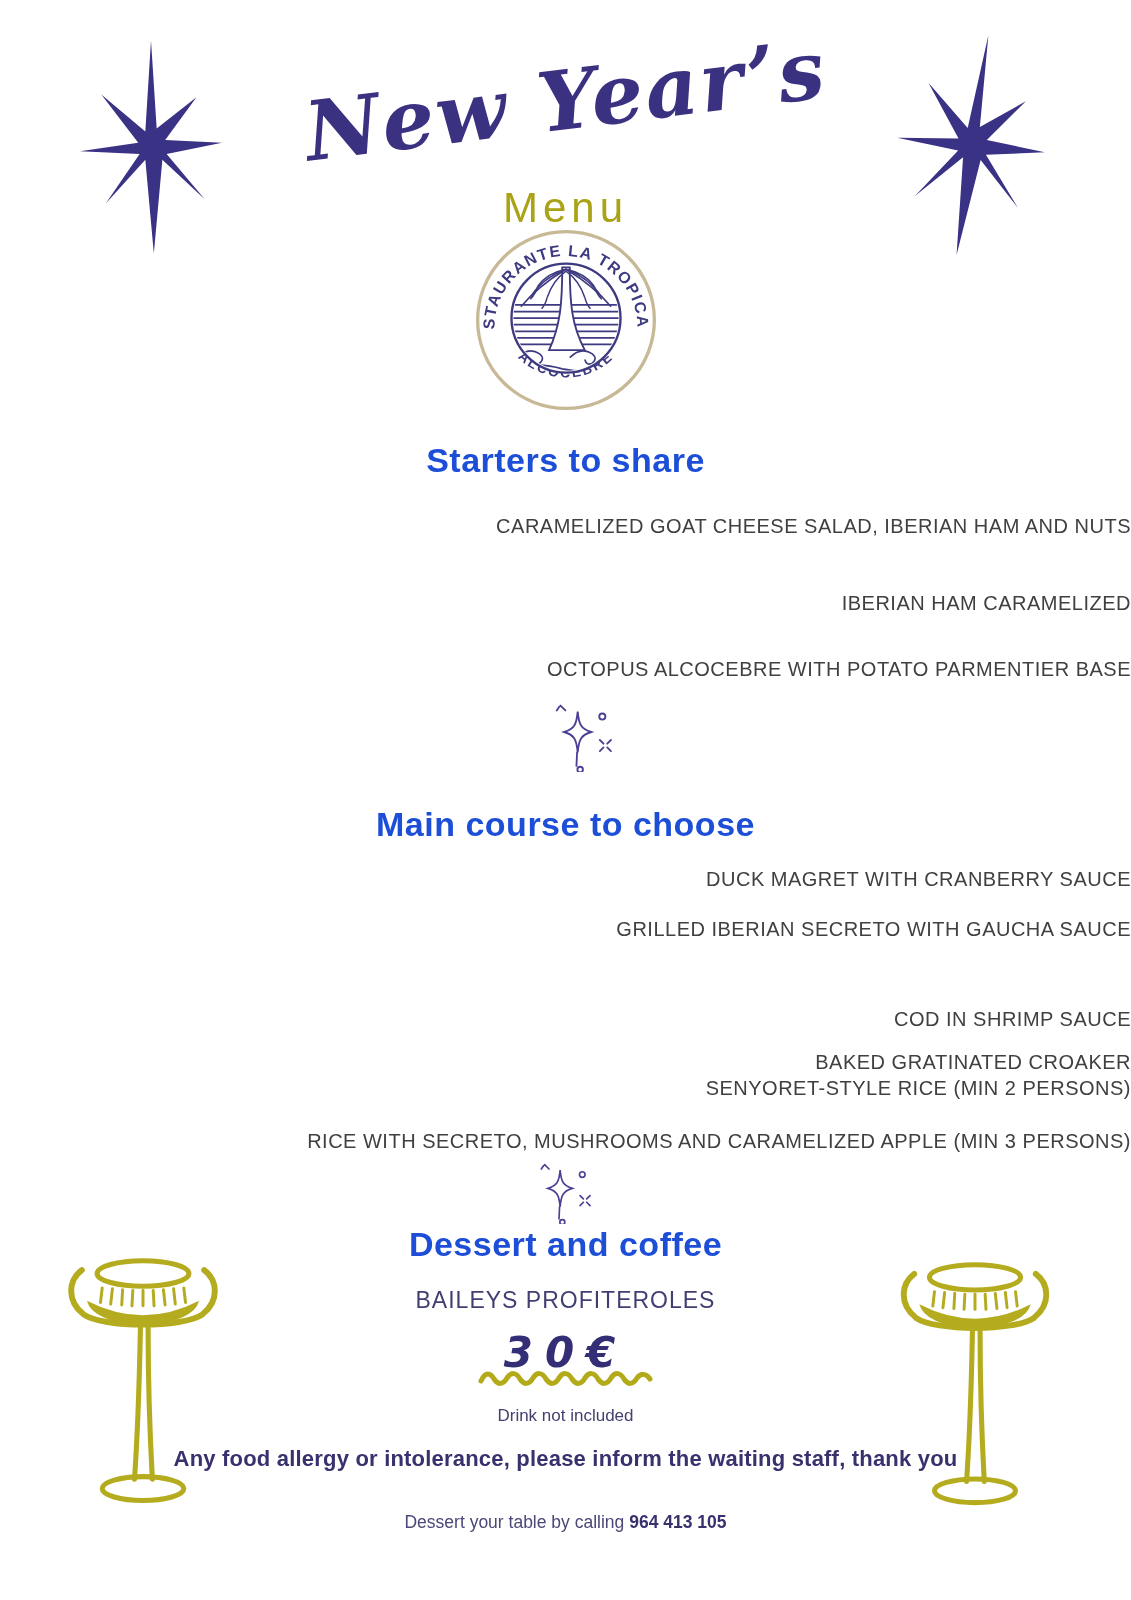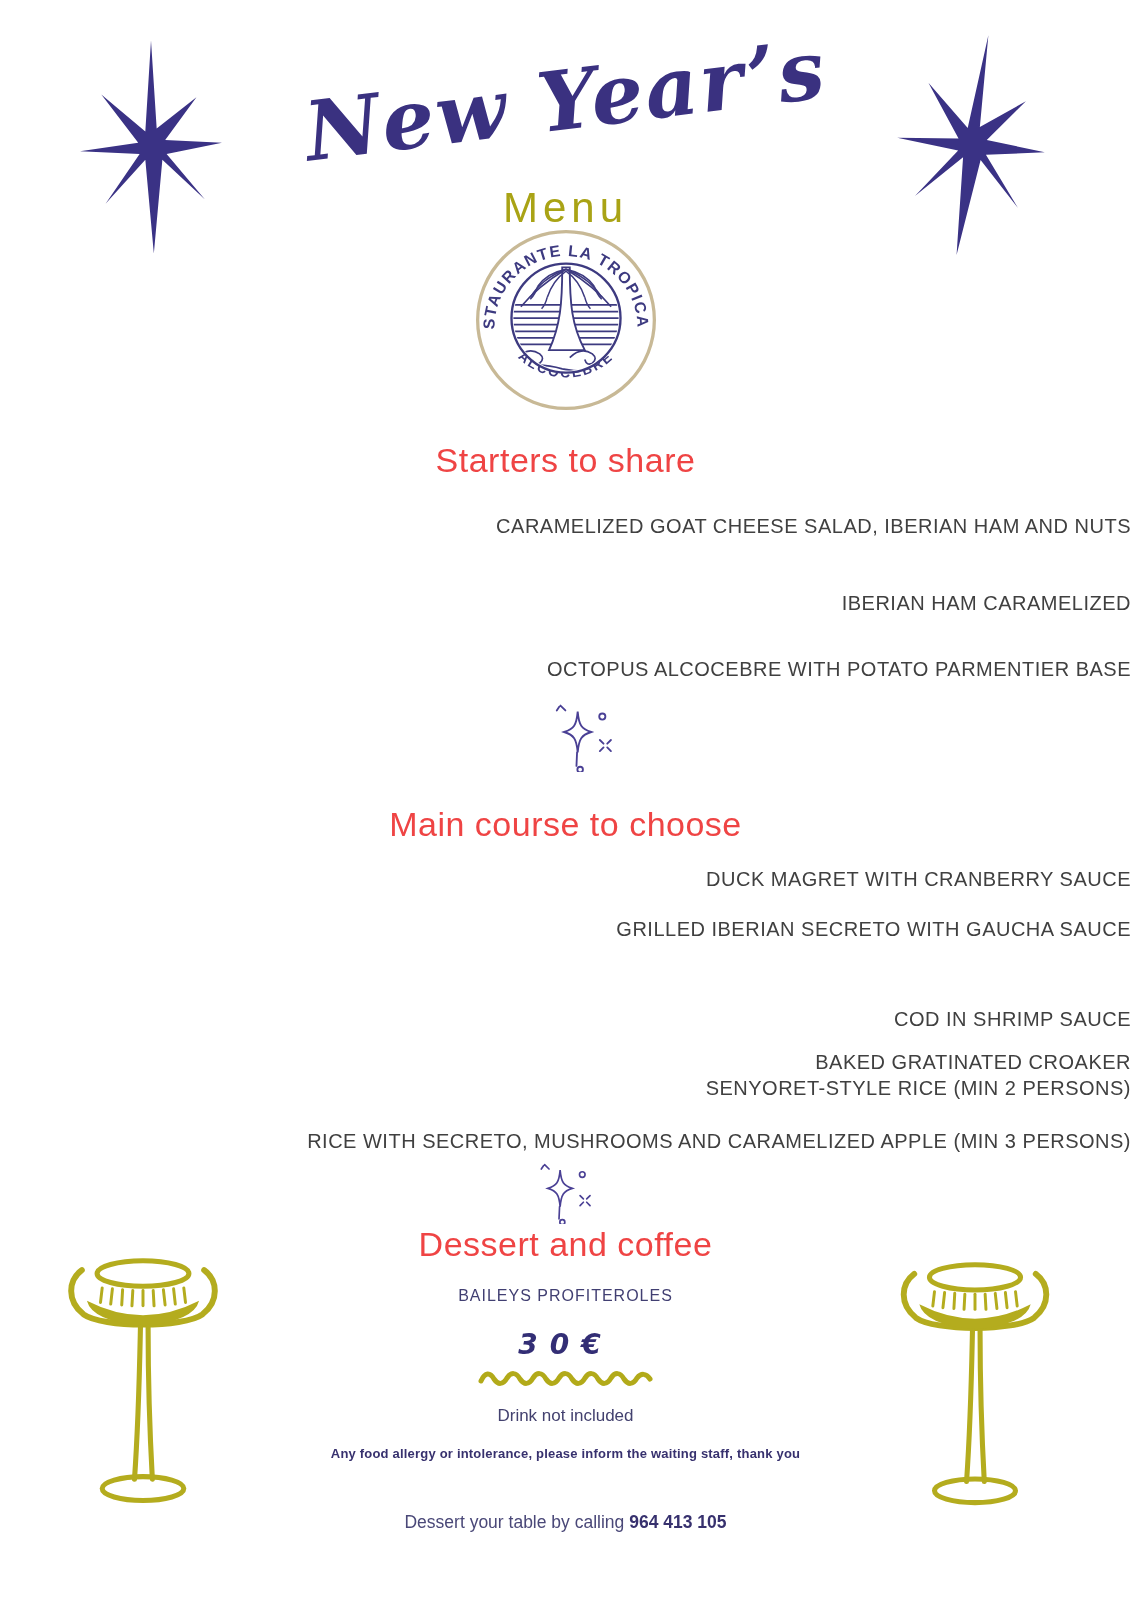--- a/index.html
+++ b/index.html
@@ -10,35 +10,35 @@
   .abs{position:absolute}
   .center{left:0;right:0;text-align:center}
   .script-title{
     top:52px;font-family:"DejaVu Serif",serif;font-style:italic;font-weight:bold;
     font-size:82px;color:#3a3180;letter-spacing:2px;transform:rotate(-7deg);
   }
   .menu-word{
     top:184px;font-size:42px;letter-spacing:5px;color:#a9a315;font-weight:400;
   }
   .heading{
-    font-weight:normal;font-size:34px;color:#ef4444;letter-spacing:.5px;
+    font-weight:bold;font-size:34px;color:#1d4ed8;letter-spacing:.5px;
   }
   .h1{top:441px}.h2{top:805px}.h3{top:1225px}
   .item{
     font-size:20px;color:#404040;letter-spacing:.5px;white-space:nowrap;text-align:right;
   }
   .s1i0{top:515px}.s1i1{top:592px}.s1i2{top:658px}
   .m0{top:868px}.m1{top:918px}.m2{top:1008px}.m3{top:1051px}.m4{top:1077px}.m5{top:1130px}
-  .baileys{top:1287px;font-size:16px;color:#413f72;letter-spacing:1px}
+  .baileys{top:1287px;font-size:23px;color:#413f72;letter-spacing:1px}
   .price{
     top:1328px;font-family:"DejaVu Sans",sans-serif;font-style:italic;font-weight:bold;
-    font-size:28px;color:#332e75;letter-spacing:12px;
+    font-size:42px;color:#332e75;letter-spacing:12px;
   }
   .drink{top:1406px;font-size:17px;color:#43416f}
-  .allergy{top:1446px;font-size:13px;font-weight:bold;color:#37316e;letter-spacing:.2px}
+  .allergy{top:1446px;font-size:22px;font-weight:bold;color:#37316e;letter-spacing:.2px}
   .reserve{top:1512px;font-size:17.5px;color:#4a4878}
   .reserve b{color:#37316e}
   svg{display:block}
 </style>
 </head>
 <body>
 
 <svg class="abs" style="left:80px;top:38px" width="142" height="218" viewBox="0 0 100 150">
   <path fill="#3a3285" d="M50,0 L54,62 L82,40 L60,70 L100,72 L61,80 L88,112 L58,84 L52,150 L46,84 L18,115 L42,80 L0,78 L41,72 L15,38 L46,64 Z"></path>
 </svg>

